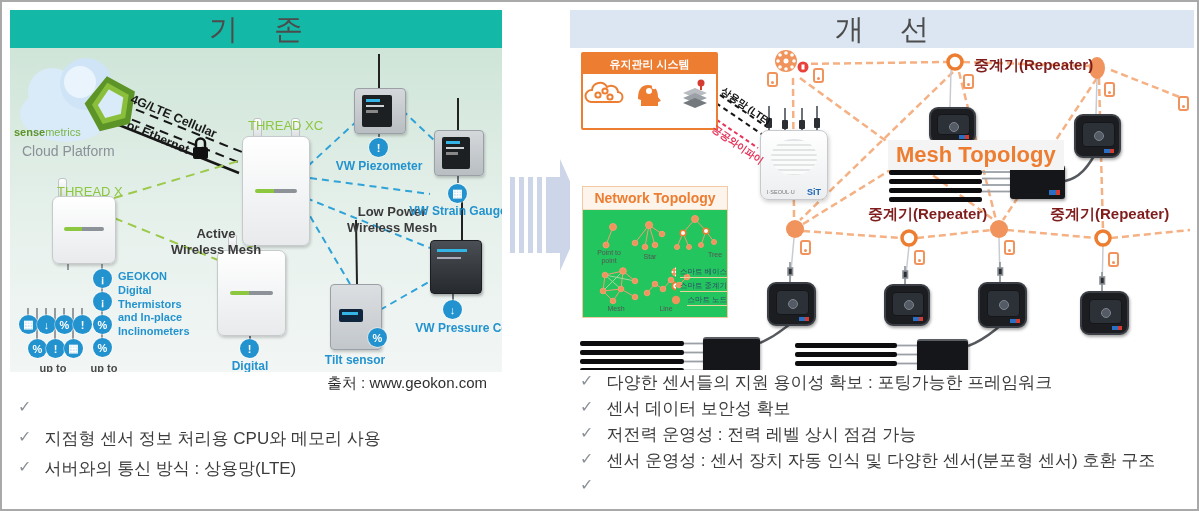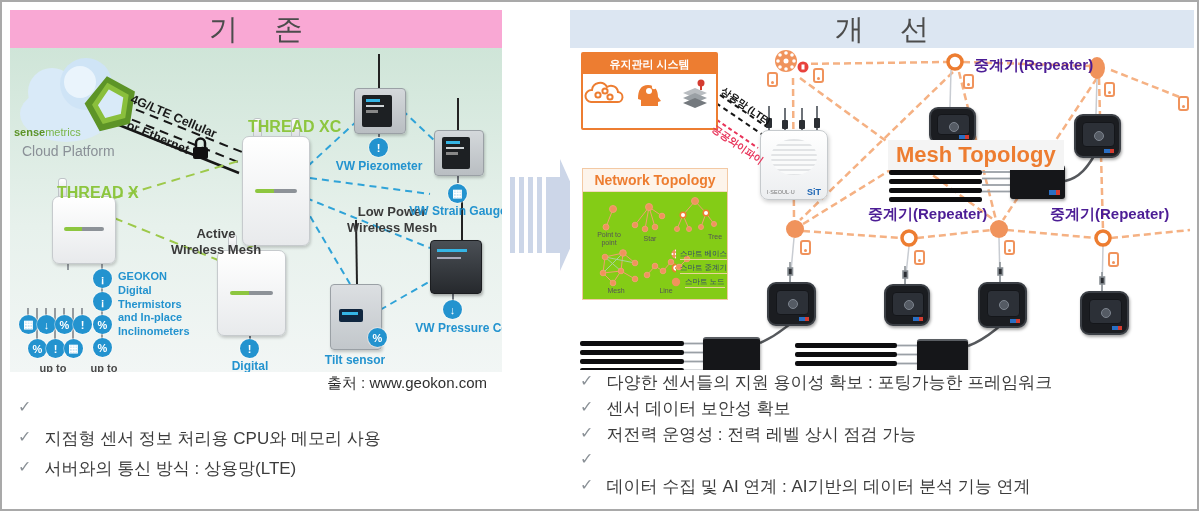--- a/index.html
+++ b/index.html
@@ -4,21 +4,21 @@
 <style>
   html,body{margin:0;padding:0;background:#fff;}
   .frame{position:relative;width:1199px;height:511px;background:#fff;border:2px solid #a9a9a9;
          box-sizing:border-box;font-family:"Liberation Sans",sans-serif;overflow:hidden;}
   .abs{position:absolute;}
   .pre{white-space:pre-line;}
   .panel-header{height:38px;line-height:38px;text-align:center;font-size:29px;color:#4c4c4c;
                 letter-spacing:14px;text-indent:14px;font-weight:500;}
   .photo{overflow:hidden;}
   .lbl-blue{color:#2393cf;font-weight:bold;font-size:12px;text-align:center;line-height:1.15;}
-  .lbl-green{color:#8dc63f;font-weight:bold;font-size:16px;white-space:nowrap;}
+  .lbl-green{color:#8dc63f;font-weight:normal;font-size:13px;white-space:nowrap;}
   .lbl-dark{color:#3a3a3a;font-weight:bold;font-size:13px;text-align:center;line-height:1.2;}
   .blue-dot{width:19px;height:19px;border-radius:50%;background:#2393cf;color:#fff;font-size:11px;
             font-weight:bold;display:flex;align-items:center;justify-content:center;box-shadow:0 0 0 1px #ffffff66;}
   .dev-white{background:linear-gradient(180deg,#ffffff,#e8eaec);border:1px solid #c6cacd;border-radius:7px;
              box-shadow:1px 2px 3px rgba(0,0,0,.18);}
   .logo-bar{position:absolute;left:18%;width:64%;height:4px;border-radius:2px;
             background:linear-gradient(90deg,#8dc63f 45%,#8d9298 45%);}
   .ant{position:absolute;width:7px;background:linear-gradient(#ffffff,#d9dcdf);border:1px solid #bfc4c8;border-radius:3px;}
   .dev-gray{background:linear-gradient(180deg,#d4d8db,#b9bec2);border:1px solid #9aa0a5;border-radius:4px;
             box-shadow:1px 2px 3px rgba(0,0,0,.2);}
@@ -32,37 +32,37 @@
   .brow .btx{color:#3c3c3c;font-size:17px;}
   .sq{background:#1b1d21;border:2px solid #3c4046;border-radius:9px;box-shadow:1px 2px 3px rgba(0,0,0,.35);}
   .sq .scr{position:absolute;left:15%;top:15%;width:70%;height:58%;background:#2c3037;border-radius:4px;border:1px solid #14161a;}
   .sq .dot{position:absolute;left:42%;top:38%;width:8px;height:8px;border-radius:50%;background:#555b64;border:1px solid #7e858f;}
   .sq .mark{position:absolute;right:12%;bottom:8%;width:10px;height:4px;background:linear-gradient(90deg,#2a6fc4 60%,#d43c31 60%);}
   .ibox{background:#151619;border-radius:3px;border-top:2px solid #5a5e63;box-shadow:1px 2px 3px rgba(0,0,0,.35);}
   .ibox .mark{position:absolute;right:5px;bottom:4px;width:11px;height:5px;background:linear-gradient(90deg,#2a6fc4 60%,#d43c31 60%);}
   .cbl div{height:5px;background:#0d0d0f;border-radius:2px;margin-bottom:4px;}
   .ph{width:11px;height:15px;border:2px solid #f0935c;border-radius:3px;background:#fff;box-sizing:border-box;}
   .ph div{width:3px;height:3px;border-radius:50%;background:#f0935c;margin:7px auto 0;}
-  .orange-lbl{color:#4c1d95;font-size:15px;font-weight:bold;white-space:nowrap;}
+  .orange-lbl{color:#7f1d1d;font-size:15px;font-weight:bold;white-space:nowrap;}
   .mt-box{border:2px solid #ED7D31;background:#fff;border-radius:2px;box-sizing:border-box;}
   .mt-head{height:20px;line-height:20px;background:#ED7D31;color:#fff;font-size:11px;font-weight:bold;text-align:center;}
   .mt-item-lbl{font-size:9px;color:#333;text-align:center;line-height:1.15;font-weight:bold;}
-  .nt-box{border:1px solid #f3c9a4;background:#84cc16;box-sizing:border-box;}
+  .nt-box{border:1px solid #f3c9a4;background:#22c55e;box-sizing:border-box;margin-top:18px;}
   .nt-head{height:22px;line-height:22px;background:#fdf4eb;border-bottom:1px solid #f3d9bf;color:#ED7D31;
            font-size:14px;font-weight:bold;text-align:center;}
   .nt-lbl{font-size:7px;color:#555;text-align:center;line-height:1.1;}
-  .leg-row{display:flex;align-items:center;height:14px;}
+  .leg-row{display:flex;align-items:center;height:14px;justify-content:space-between;}
   .leg-row .t{font-size:7.5px;color:#34476b;margin-left:4px;white-space:nowrap;border-bottom:1px solid #e8d49a;}
 </style>
 </head>
 <body>
 
 <div class="frame">
 
-  <div class="abs panel-header" style="left:8px;top:8px;width:492px;background:#f9a8d4;">기 존</div>
+  <div class="abs panel-header" style="left:8px;top:8px;width:492px;background:#14b8a6;">기 존</div>
 
   <div class="abs photo" style="left:8px;top:46px;width:492px;height:324px;
        background:linear-gradient(180deg,#cfe5d8,#e7f1ec 55%,#f2f6f5);">
 
     <svg class="abs" style="left:0;top:0;z-index:1;" width="492" height="324">
       <g stroke="#161616">
         <line x1="112" y1="56" x2="237" y2="106" stroke-width="2" stroke-dasharray="9 6"></line>
         <line x1="108" y1="66" x2="233" y2="116" stroke-width="2" stroke-dasharray="9 6"></line>
         <line x1="104" y1="75" x2="229" y2="125" stroke-width="2.5"></line>
       </g>
@@ -575,20 +575,20 @@
     <div class="brow" style="height:26px;">
         <span class="chk">✓</span>
         <span class="btx">센서 데이터 보안성 확보</span>
       </div>
     <div class="brow" style="height:26px;">
         <span class="chk">✓</span>
         <span class="btx">저전력 운영성 : 전력 레벨 상시 점검 가능</span>
       </div>
     <div class="brow" style="height:26px;">
         <span class="chk">✓</span>
+        <span class="btx">센서 운영성 : 센서 장치 자동 인식 및 다양한 센서(분포형 센서) 호환 구조</span>
       </div>
     <div class="brow" style="height:26px;">
         <span class="chk">✓</span>
-        <span class="btx">데이터 수집 및 AI 연계 : AI기반의 데이터 분석 기능 연계</span>
       </div>
   </div>
 
 </div>
 
 </body></html>

